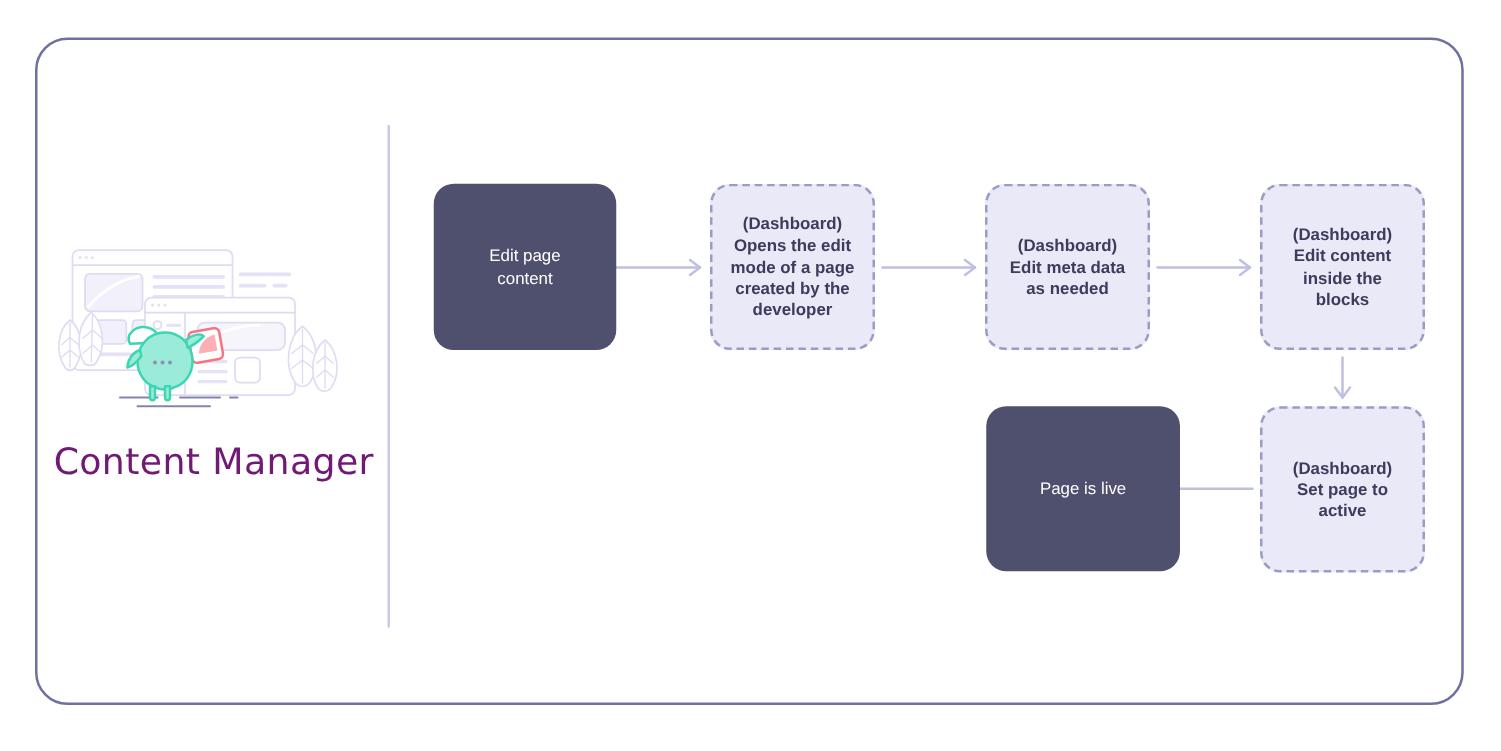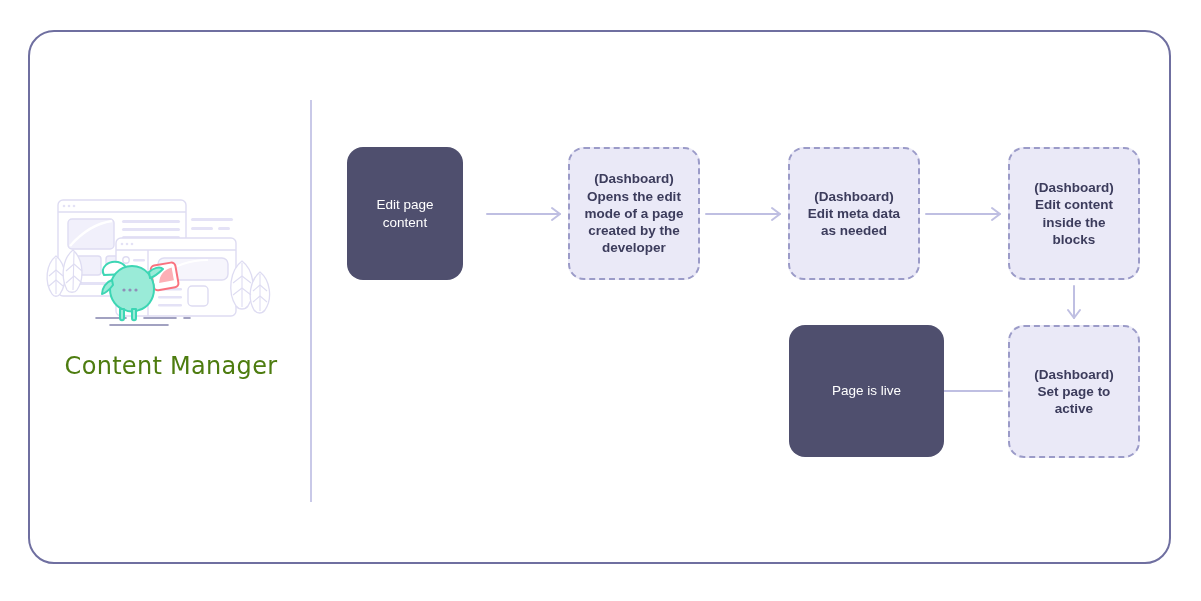--- a/index.html
+++ b/index.html
@@ -59,24 +59,24 @@
     left: 0; top: 0;
     width: 262px;
     height: 160px;
   }
   .persona-title {
     position: absolute;
     left: 0;
     top: 162px;
     width: 262px;
     text-align: center;
-    font-size: 24px;
+    font-size: 29px;
     font-weight: 400;
     letter-spacing: 0.3px;
-    color: #4d7c0f;
+    color: #701a75;
     font-family: "DejaVu Sans", sans-serif;
     white-space: nowrap;
   }
 
   
   .node {
     position: absolute;
     box-sizing: border-box;
     display: flex;
     align-items: center;
@@ -248,21 +248,21 @@
       <polyline points="992,208 1000,214 992,220"></polyline>
 
       <line x1="1074" y1="286" x2="1074" y2="318"></line>
       <polyline points="1068,310 1074,318 1080,310"></polyline>
 
       <line x1="1002" y1="391" x2="928" y2="391"></line>
       <polyline points="936,385 928,391 936,397"></polyline>
     </g>
   </svg>
 
-  <div class="node solid" style="left:347px; top:147px; width:116px; height:133px;">
+  <div class="node solid" style="left:347px; top:147px; width:146px; height:133px;">
     <span class="node-label">Edit page
 content</span>
   </div>
 
   <div class="node dashed" style="left:568px; top:147px; width:132px; height:133px;">
     <span class="node-label">(Dashboard)
 Opens the edit
 mode of a page
 created by the
 developer</span>

